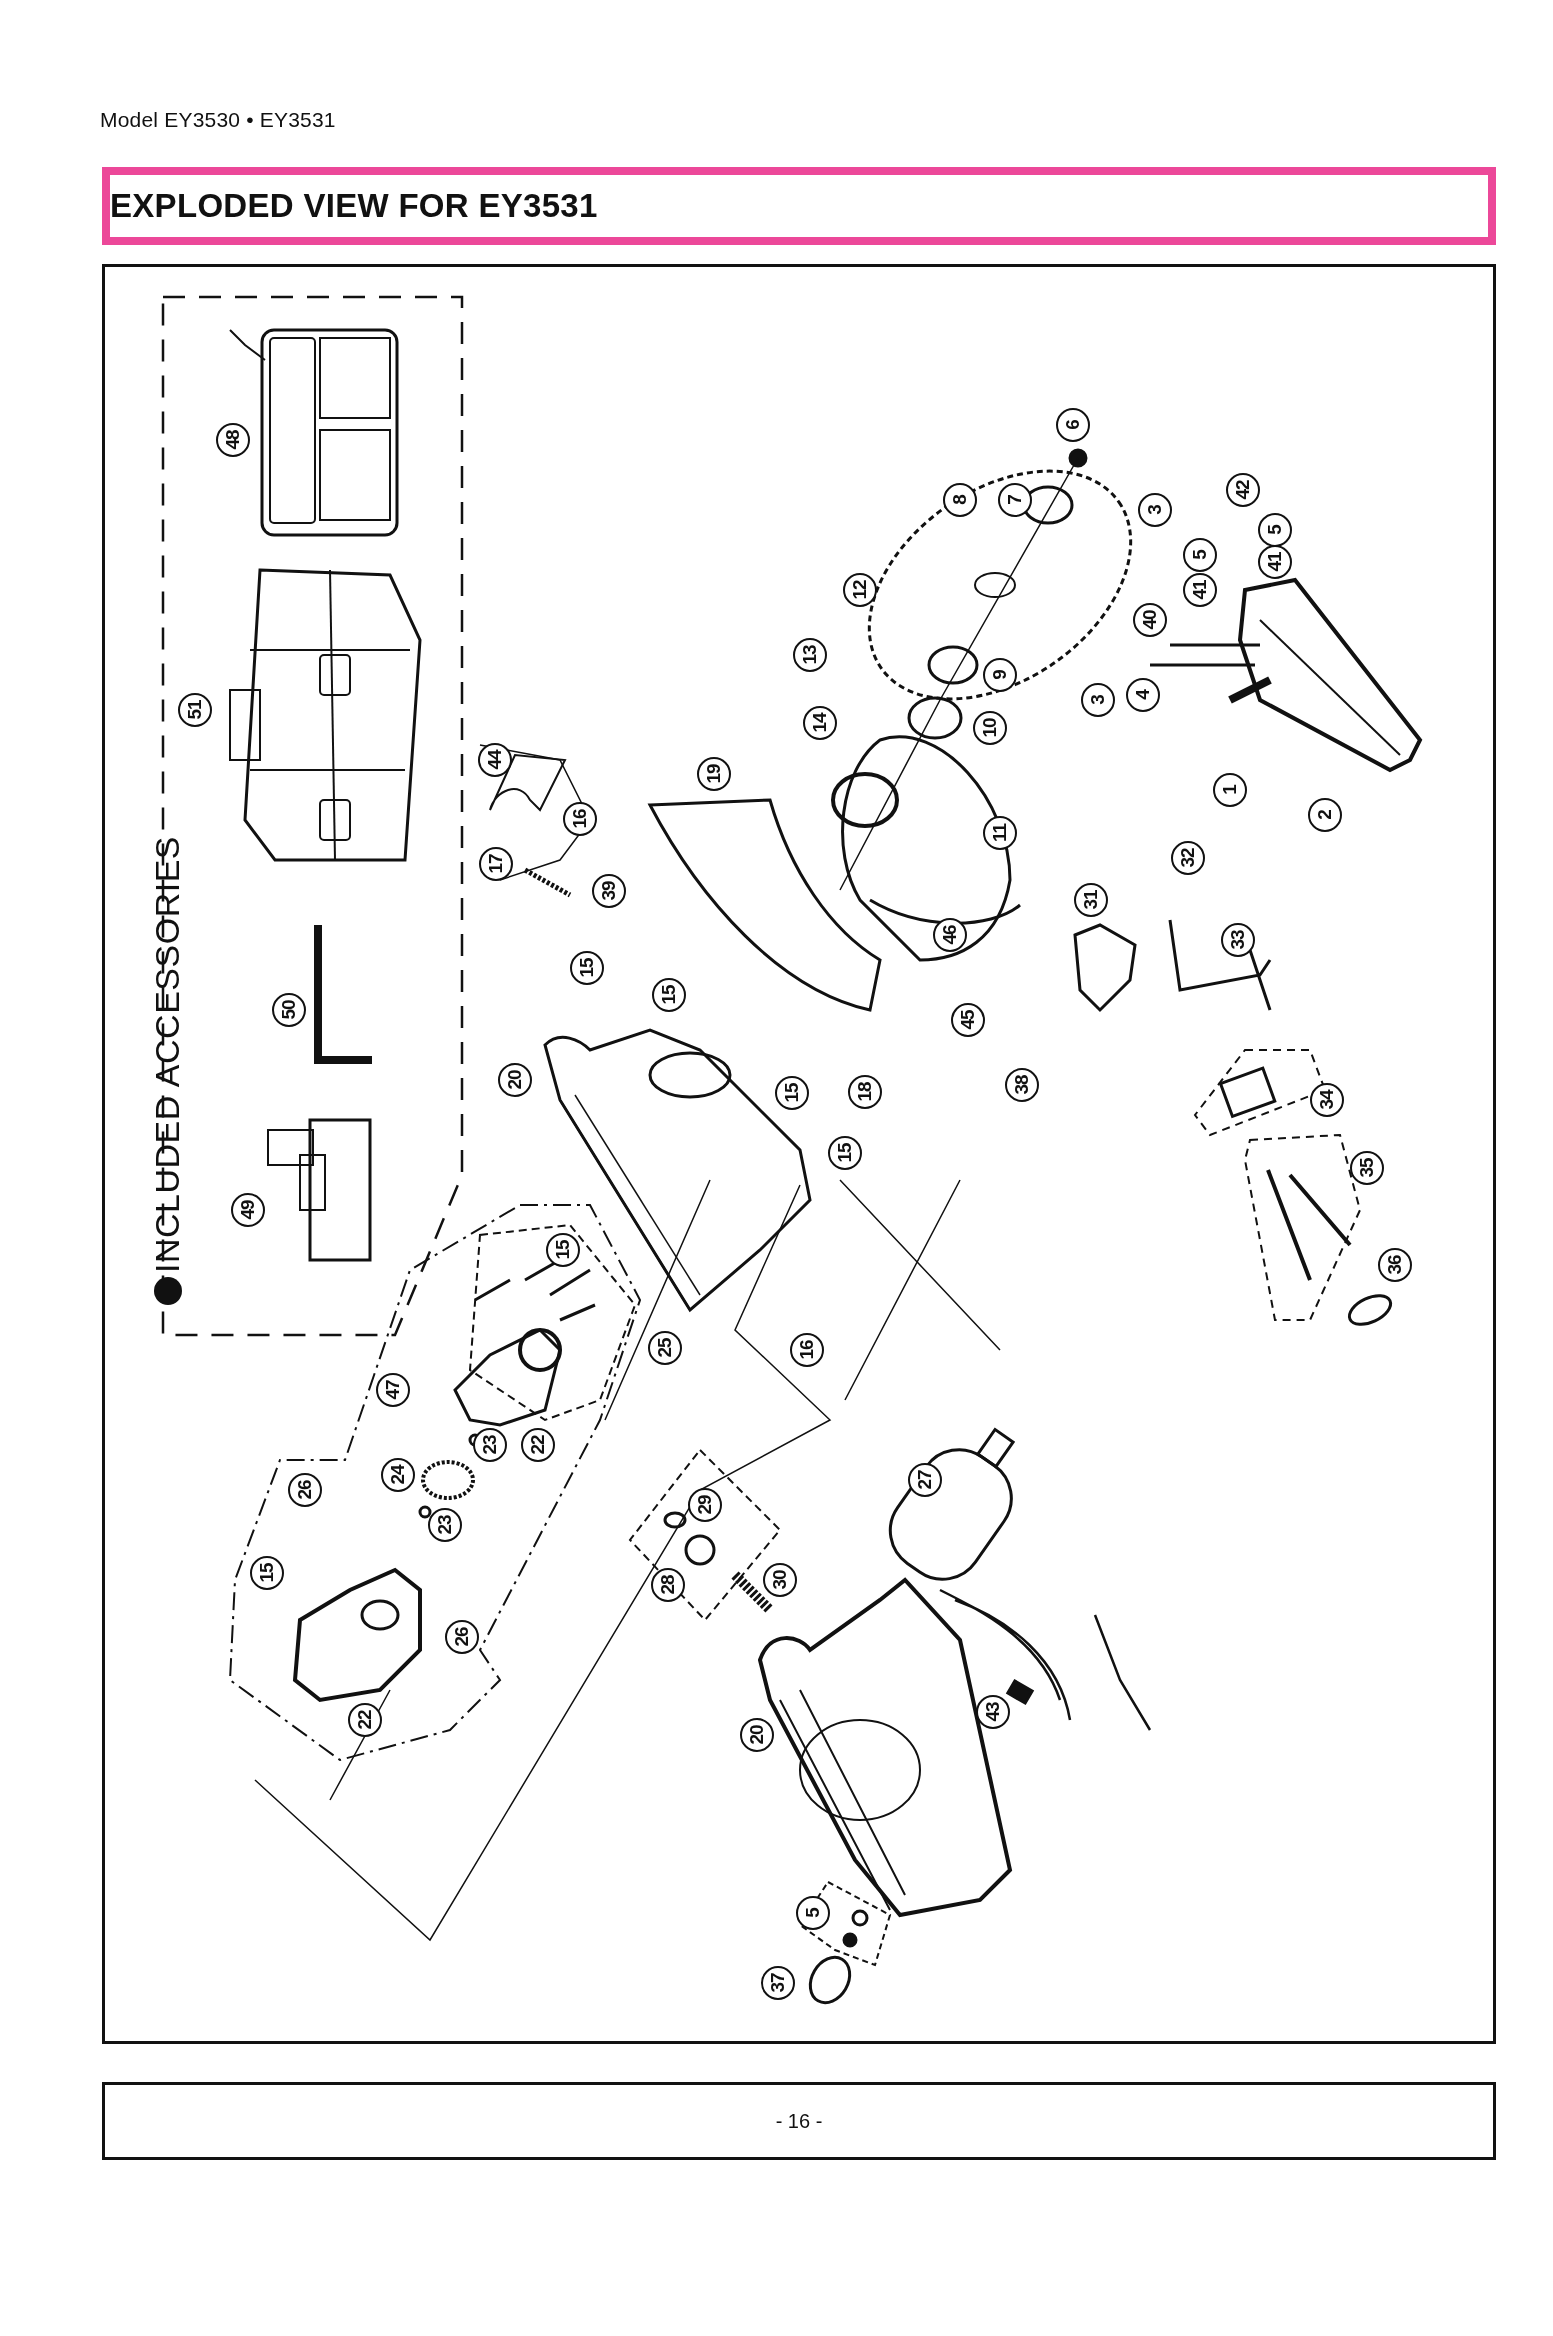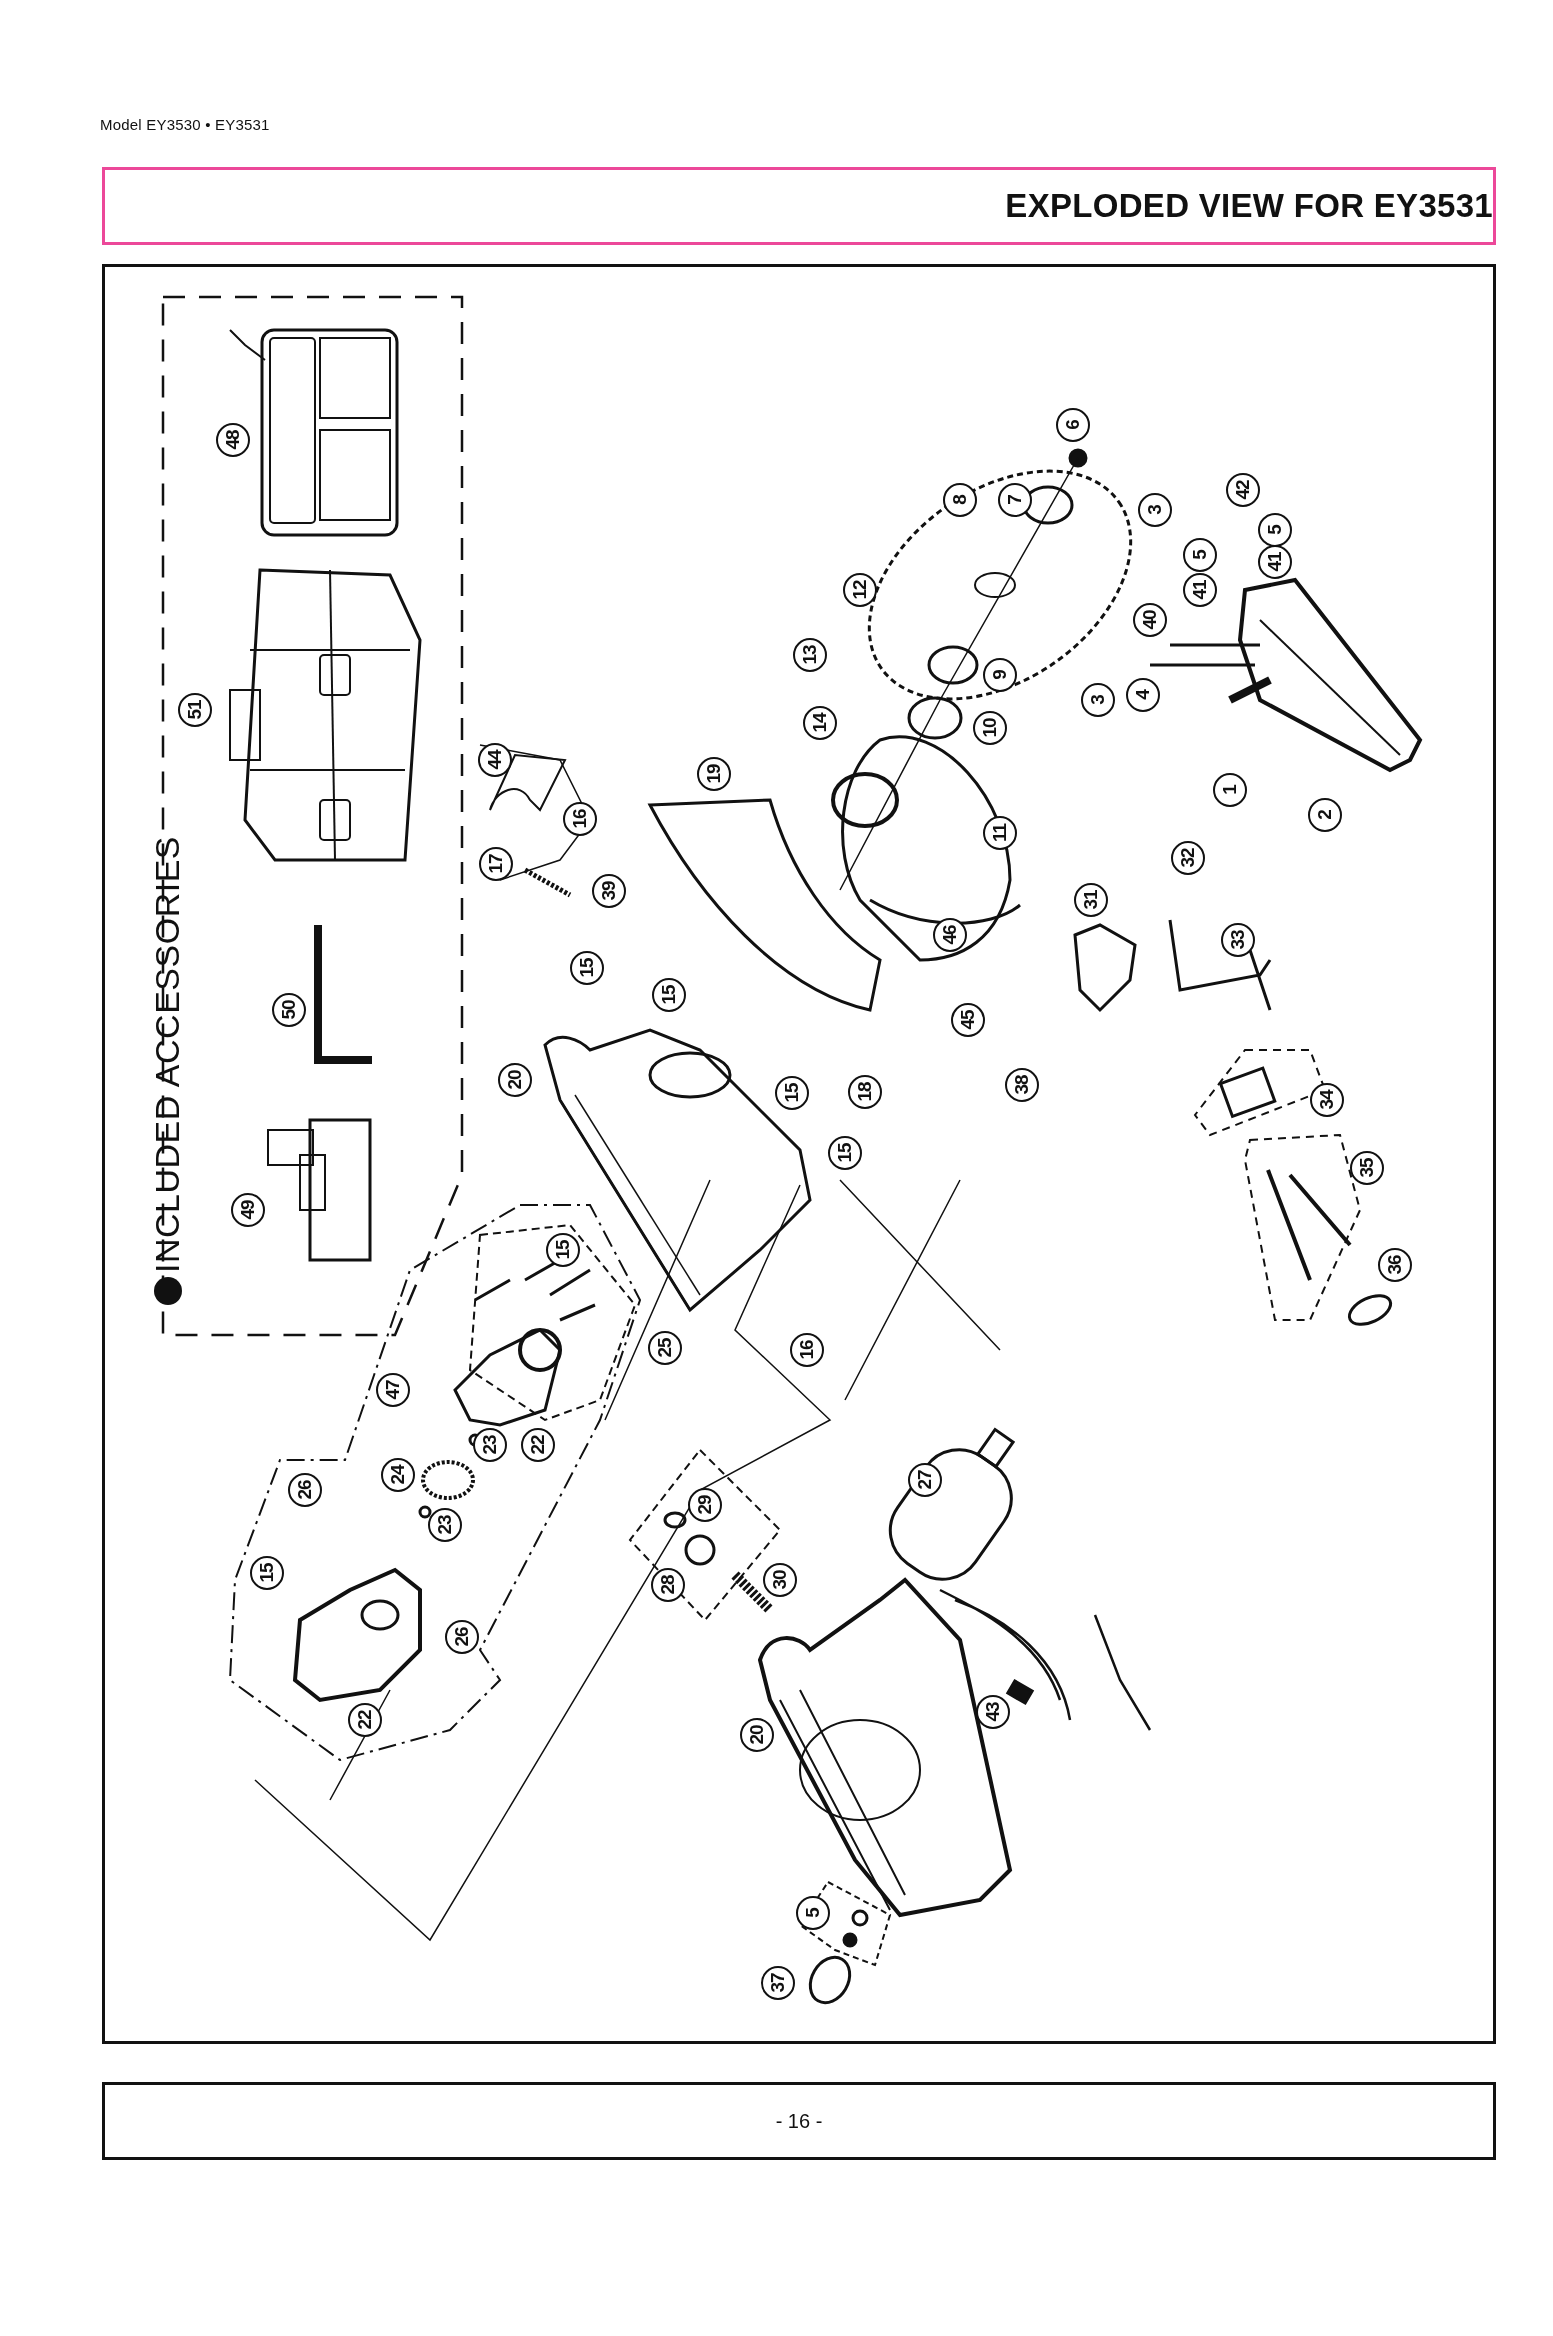--- a/index.html
+++ b/index.html
@@ -1,21 +1,21 @@
 <!DOCTYPE html>
 <html><head>
 <meta charset="utf-8">
 <style>
   html, body { margin:0; padding:0; background:#ffffff; }
   body { width:1553px; height:2336px; position:relative; overflow:hidden;
          font-family:"Liberation Sans", sans-serif; color:#111; }
-  .model { position:absolute; left:100px; top:116px; font-size:15px; letter-spacing:0.2px; }
+  .model { position:absolute; left:100px; top:108px; font-size:21px; letter-spacing:0.2px; }
   .title-box { position:absolute; left:102px; top:167px; width:1394px; height:78px;
-               border:3px solid #ec4899; box-sizing:border-box; display:flex;
-               align-items:center; justify-content:flex-end; }
+               border:8px solid #ec4899; box-sizing:border-box; display:flex;
+               align-items:center; justify-content:flex-start; }
   .title-box span { font-size:33px; font-weight:bold; letter-spacing:0.3px; }
   .main-frame { position:absolute; left:102px; top:264px; width:1394px; height:1780px;
                 border:3px solid #111; box-sizing:border-box; }
   .page-box { position:absolute; left:102px; top:2082px; width:1394px; height:78px;
               border:3px solid #111; box-sizing:border-box; display:flex;
               align-items:center; justify-content:center; }
   .page-box span { font-size:20px; }
   svg.diagram { position:absolute; left:0; top:0; width:1553px; height:2336px; }
   .acc-label { position:absolute; left:148px; top:1305px; transform-origin:0 0;
                transform:rotate(-90deg); font-size:34px; white-space:nowrap; letter-spacing:0.5px; }

